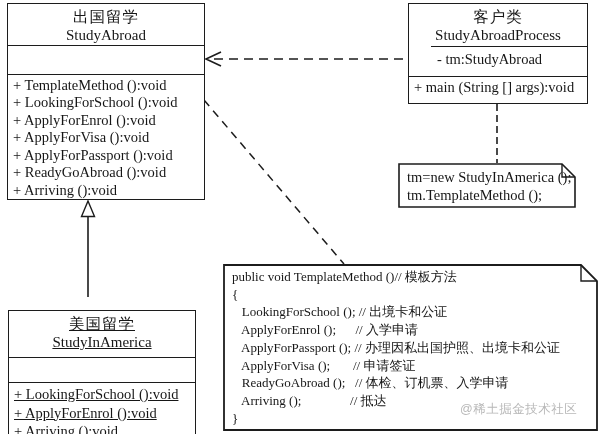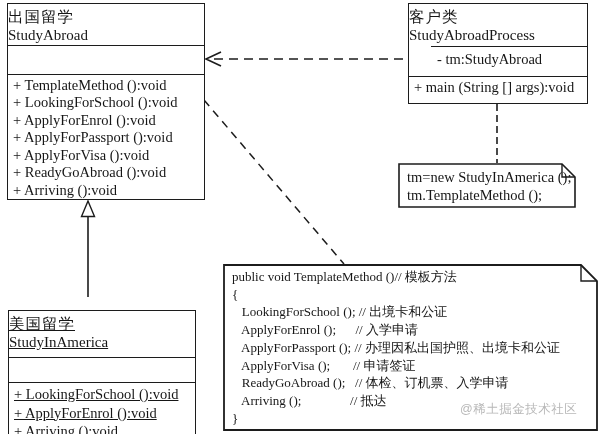--- a/index.html
+++ b/index.html
@@ -14,21 +14,21 @@
   }
   .uml-class {
     position: absolute;
     box-sizing: border-box;
     border: 1.6px solid #1c1c1c;
     background: #fff;
     display: flex;
     flex-direction: column;
   }
   .sec { box-sizing: border-box; }
-  .sec.title { padding-top: 3px; }
+  .sec.title { text-align: center; padding-top: 3px; }
   .t-cn { font-size: 15.5px; line-height: 19px; letter-spacing: 1px; }
   .t-en { font-size: 15px;   line-height: 18px; }
   .sec.attrs   { border-top: 1.5px solid #1c1c1c; padding: 4px 0 0 6px; }
   .sec.methods { border-top: 1.5px solid #1c1c1c; padding: 2px 0 0 5px; flex: 1; }
   .m-line, .a-line {
     font-size: 14.5px;
     line-height: 17.5px;
     white-space: pre;
   }
   .box-sa  { left: 7px;   top: 3px;   width: 198px; height: 197px; }
@@ -83,22 +83,22 @@
   <div class="uml-class box-sa">
     <div class="sec title">
       <div class="t-cn">出国留学</div>
       <div class="t-en">StudyAbroad</div>
     </div>
     <div class="sec attrs"></div>
     <div class="sec methods">
         <div class="m-line">+ TemplateMethod ():void</div>
         <div class="m-line">+ LookingForSchool ():void</div>
         <div class="m-line">+ ApplyForEnrol ():void</div>
+        <div class="m-line">+ ApplyForVisa ():void</div>
         <div class="m-line">+ ApplyForPassport ():void</div>
-        <div class="m-line">+ ApplyForVisa ():void</div>
         <div class="m-line">+ ReadyGoAbroad ():void</div>
         <div class="m-line">+ Arriving ():void</div>
       </div>
   </div>
 
   <div class="uml-class box-cl">
     <div class="sec title">
       <div class="t-cn">客户类</div>
       <div class="t-en">StudyAbroadProcess</div>
     </div>

